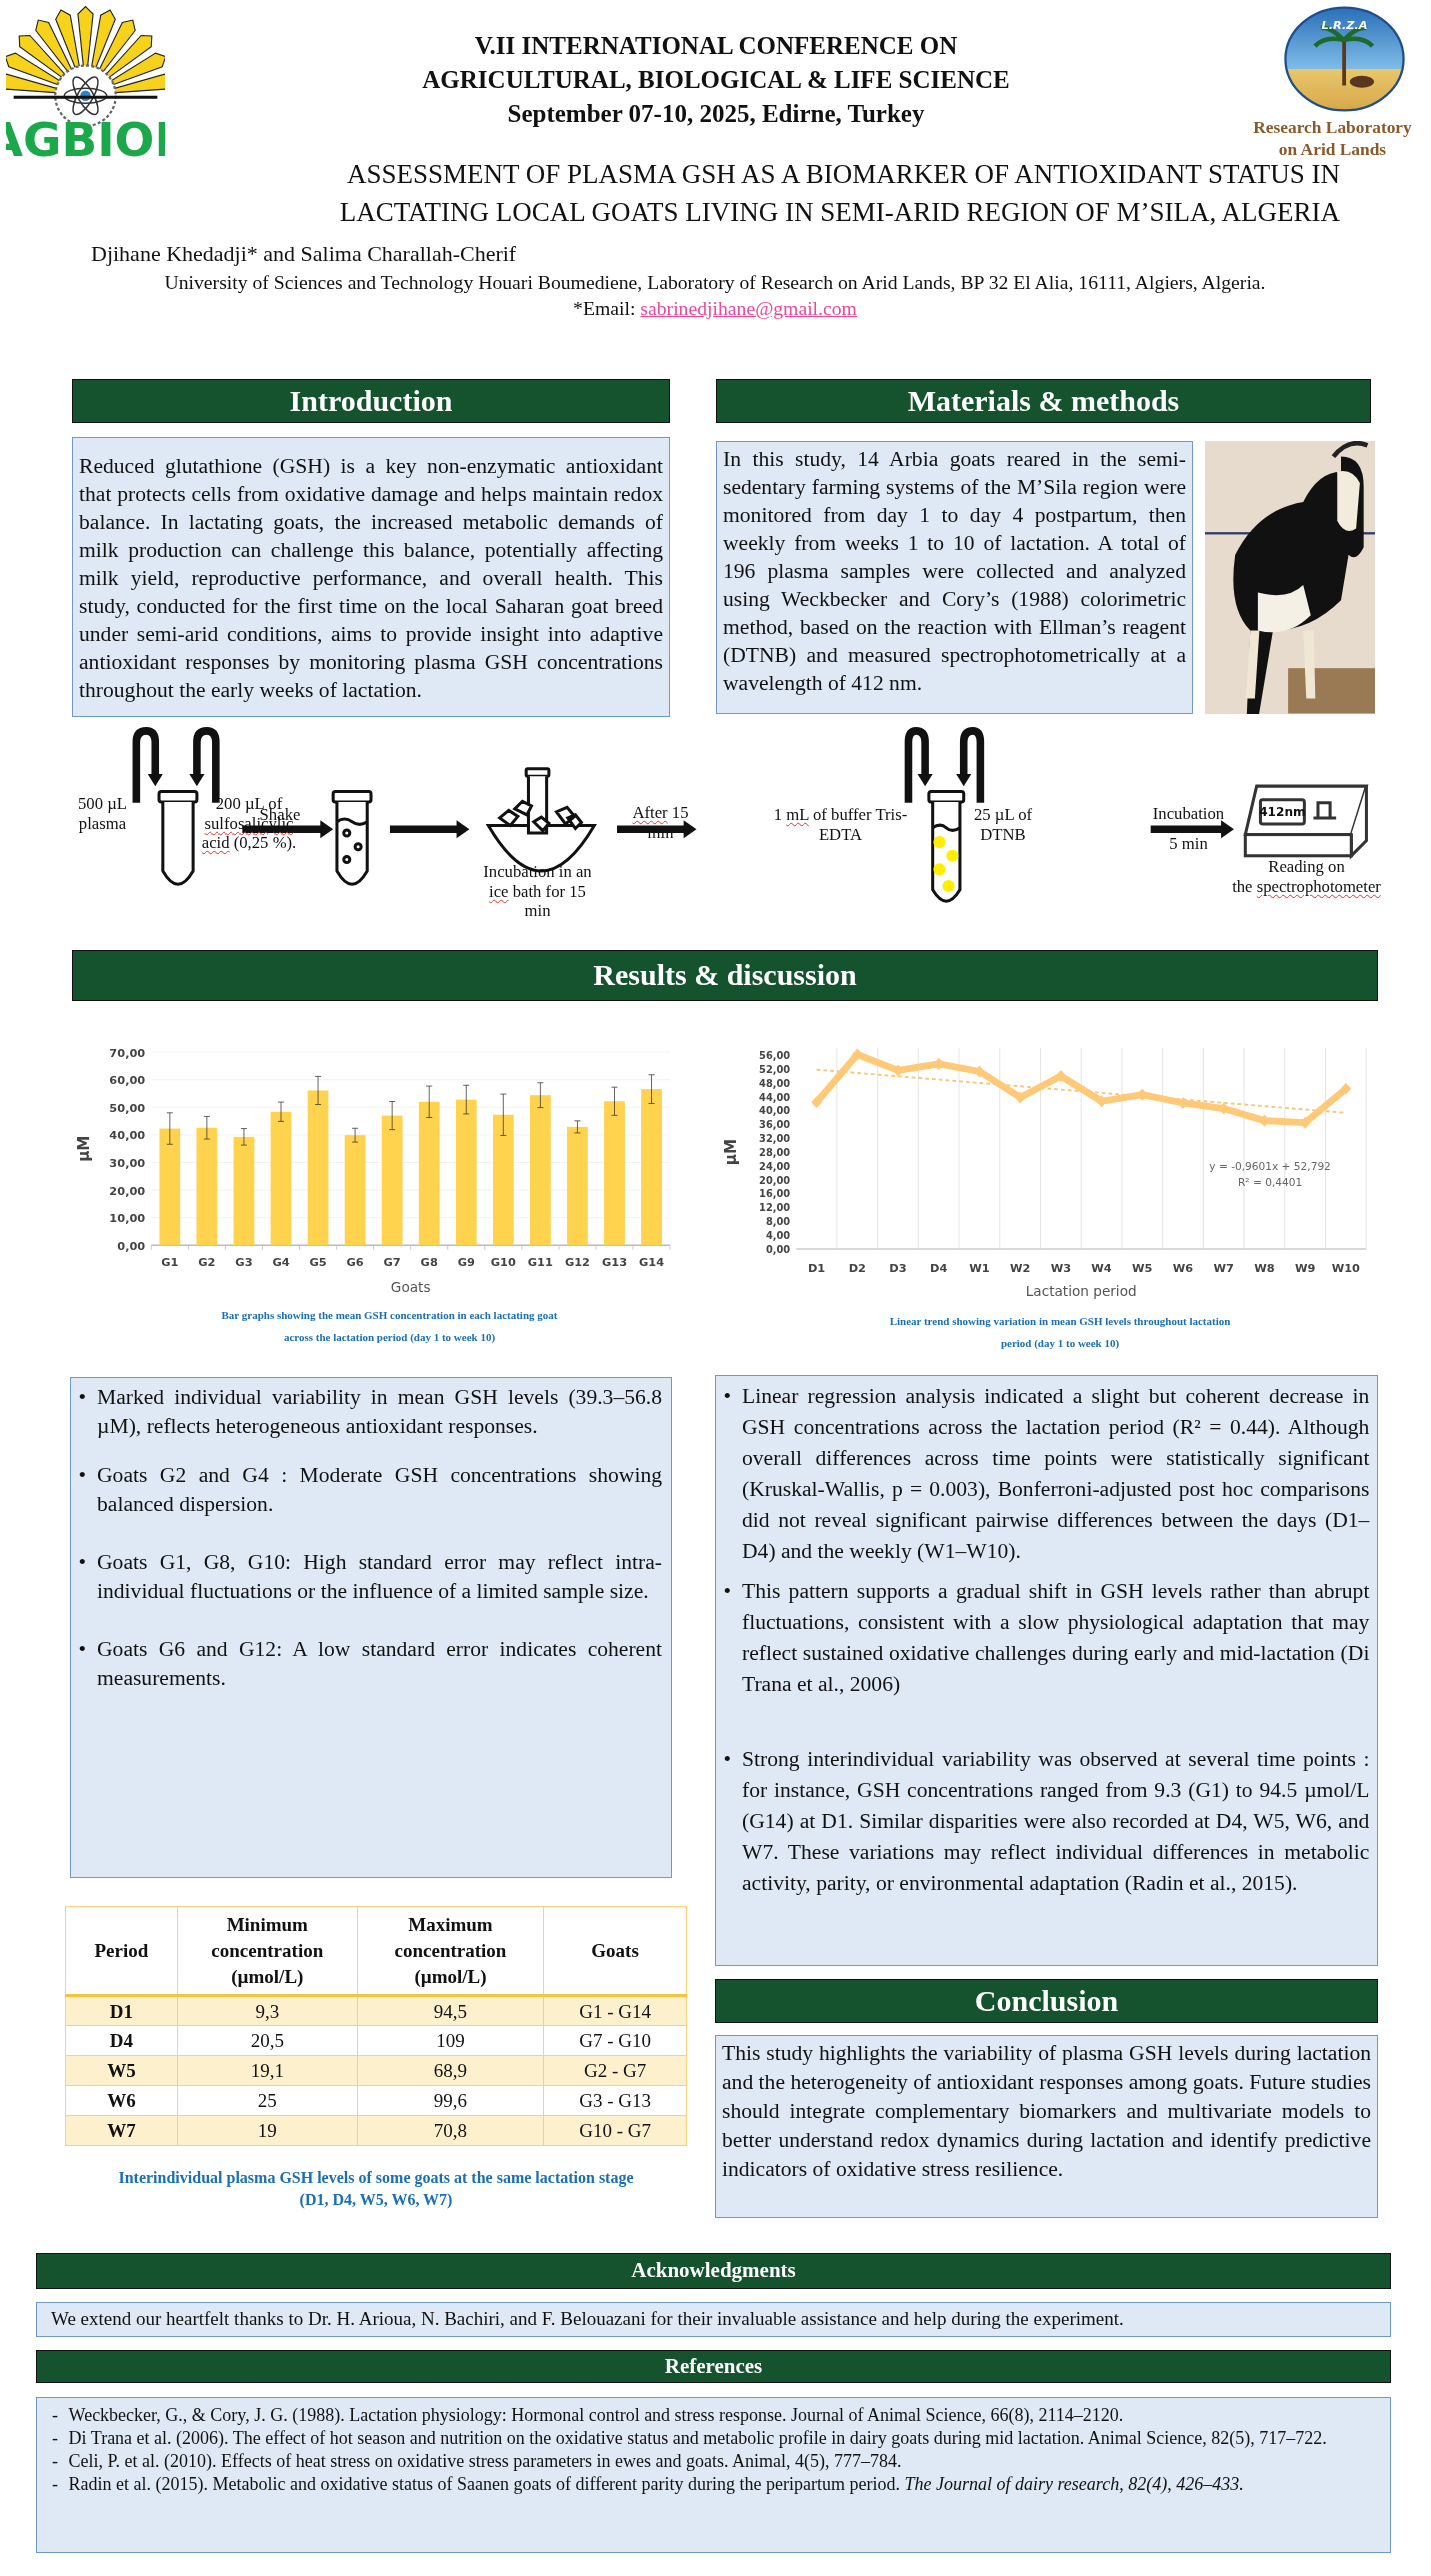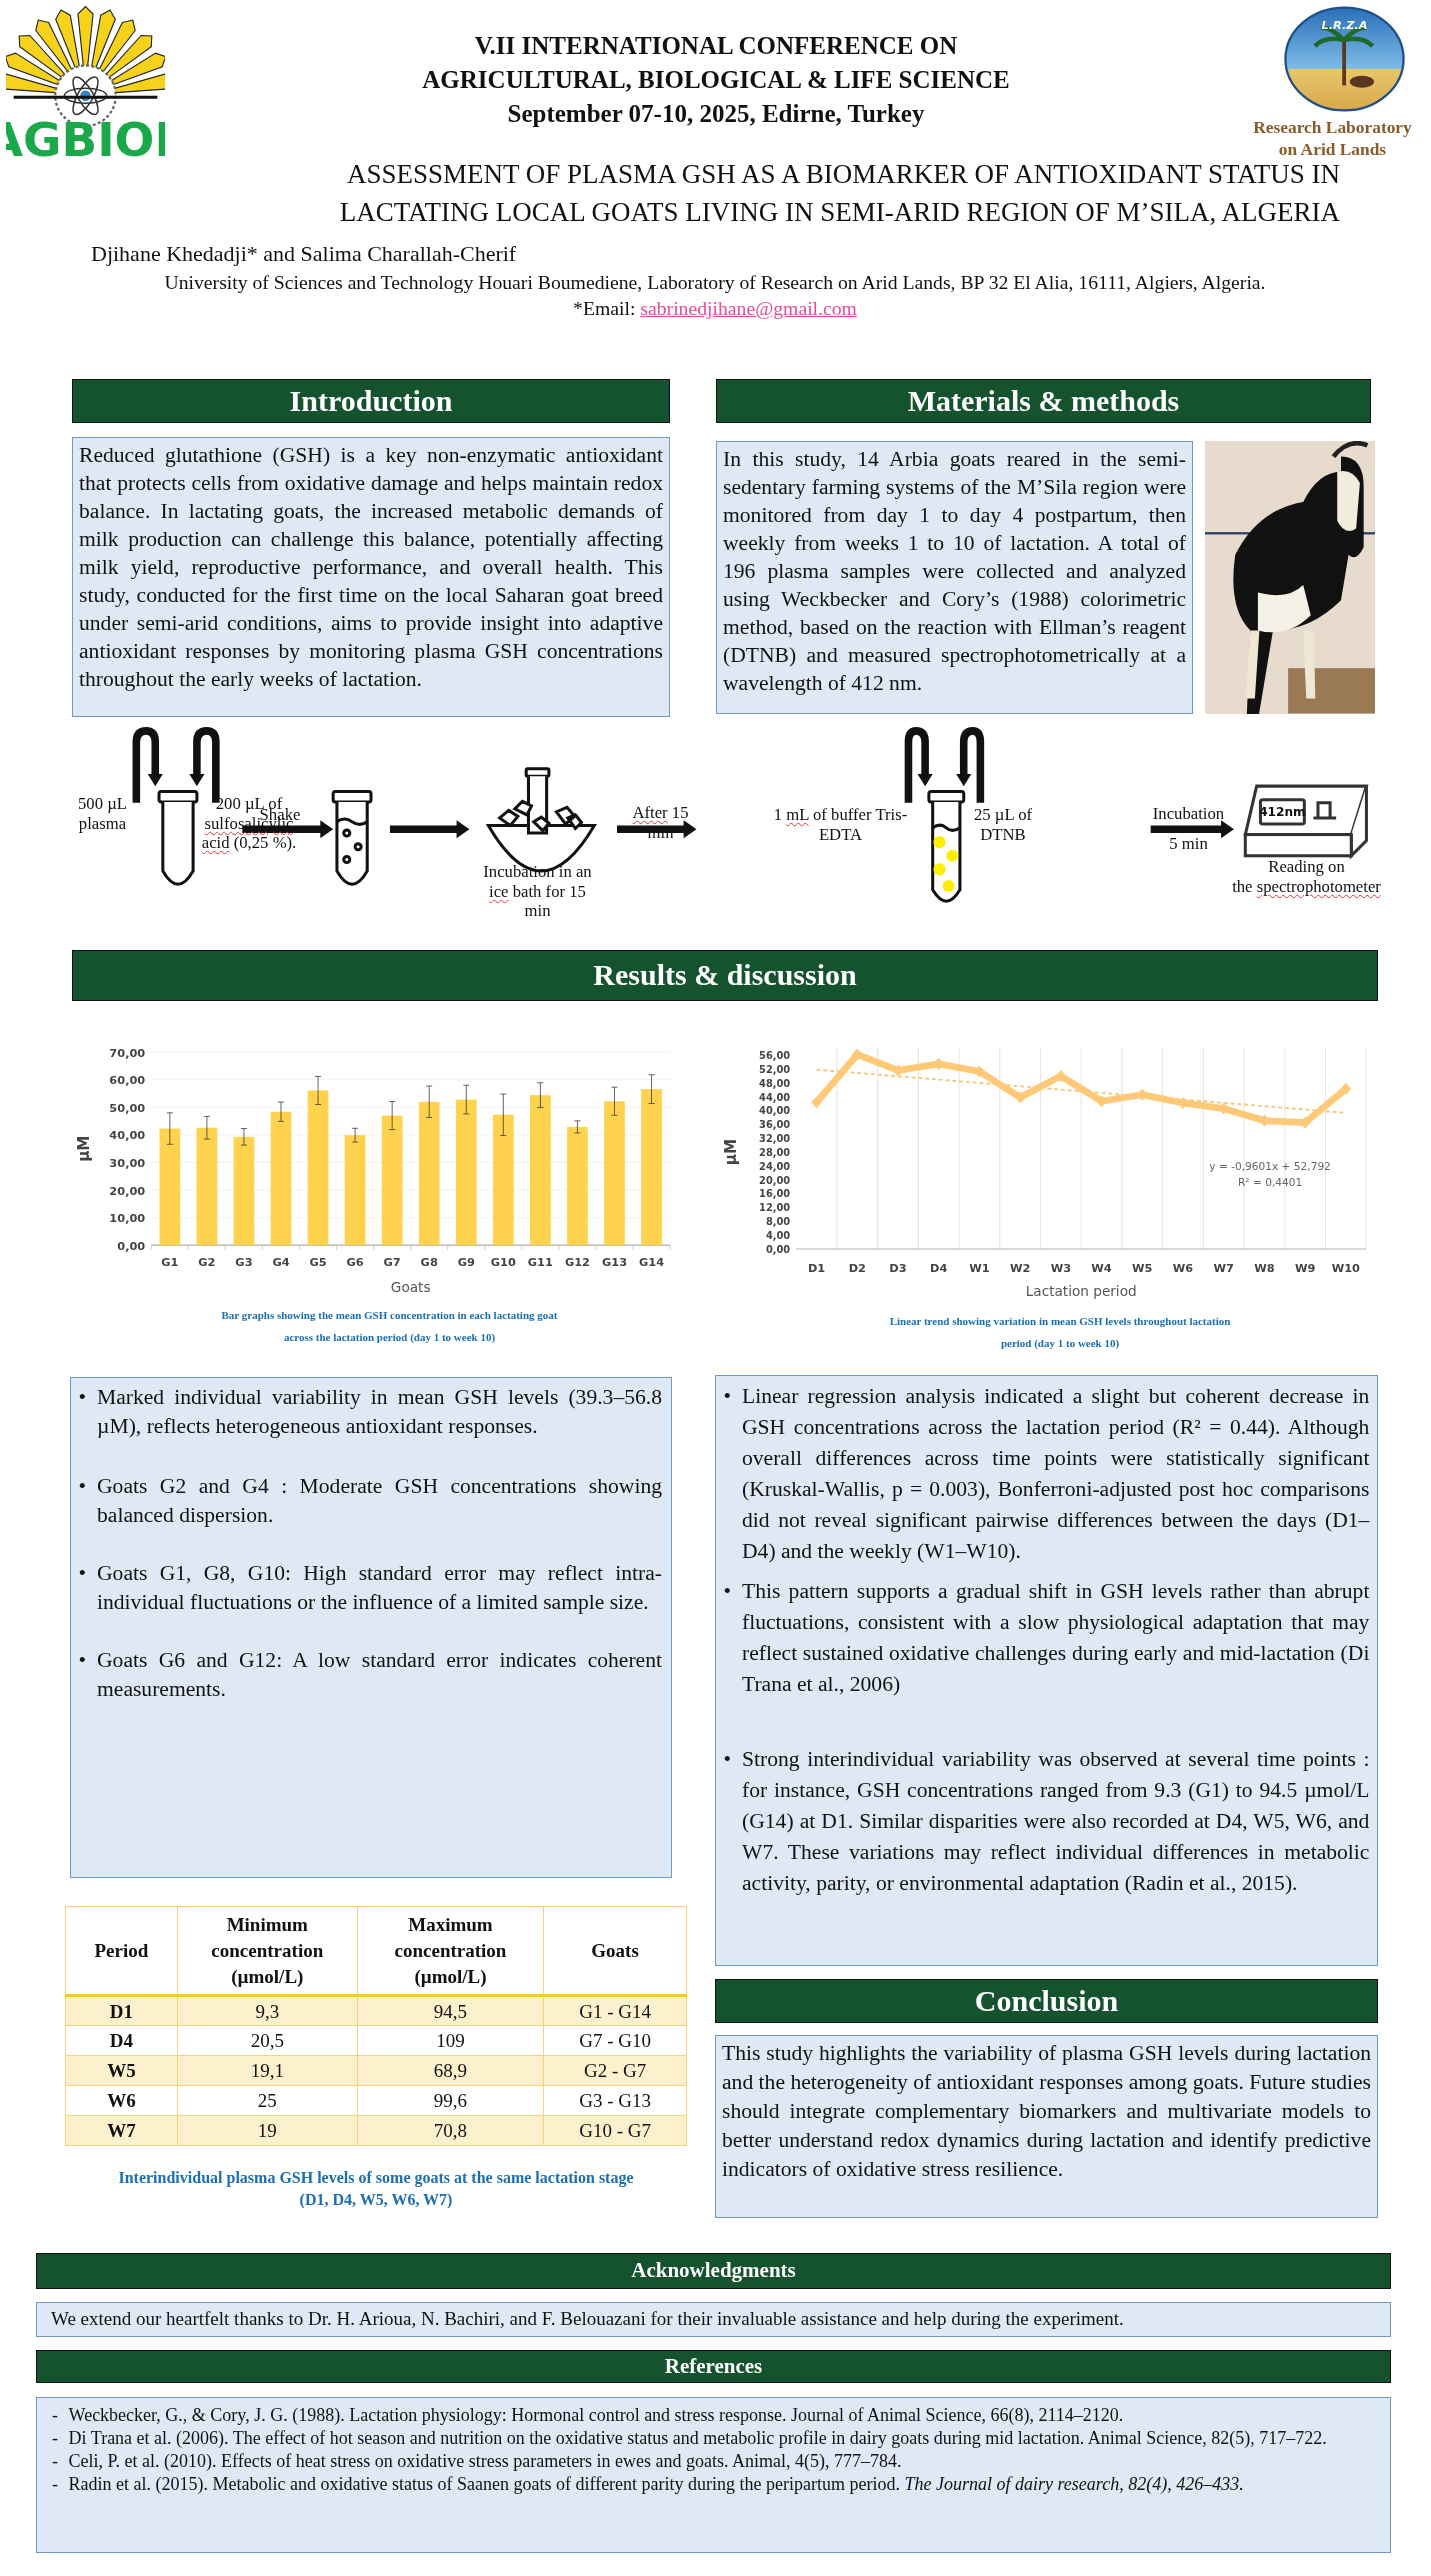--- a/index.html
+++ b/index.html
@@ -113,21 +113,21 @@
   <div>LACTATING LOCAL GOATS LIVING IN SEMI-ARID REGION OF M’SILA, ALGERIA</div>
 </div>
 
 <div class="abs authors">Djihane Khedadji* and Salima Charallah-Cherif</div>
 <div class="abs affil">University of Sciences and Technology Houari Boumediene, Laboratory of Research on Arid Lands, BP 32 El Alia, 16111, Algiers, Algeria.</div>
 <div class="abs email">
   <span>*Email: </span><a>sabrinedjihane@gmail.com</a>
 </div>
 
 <div class="abs sec big" style="left:72px; top:379px; width:598px; height:44px; line-height:41px;">Introduction</div>
-<div class="abs box" style="left:72px; top:437px; width:598px; height:280px; padding:3px 6px;">
+<div class="abs box" style="left:72px; top:437px; width:598px; height:280px; padding:14px 6px;">
   <p>Reduced glutathione (GSH) is a key non-enzymatic antioxidant that protects cells from oxidative damage and helps maintain redox balance. In lactating goats, the increased metabolic demands of milk production can challenge this balance, potentially affecting milk yield, reproductive performance, and overall health. This study, conducted for the first time on the local Saharan goat breed under semi-arid conditions, aims to provide insight into adaptive antioxidant responses by monitoring plasma GSH concentrations throughout the early weeks of lactation.</p>
 </div>
 
 <div class="abs sec big" style="left:716px; top:379px; width:655px; height:44px; line-height:41px;">Materials &amp; methods</div>
 <div class="abs box" style="left:716px; top:441px; width:477px; height:273px; padding:3px 6px;">
   <p>In this study, 14 Arbia goats reared in the semi-sedentary farming systems of the M’Sila region were monitored from day 1 to day 4 postpartum, then weekly from weeks 1 to 10 of lactation. A total of 196 plasma samples were collected and analyzed using Weckbecker and Cory’s (1988) colorimetric method, based on the reaction with Ellman’s reagent (DTNB) and measured spectrophotometrically at a wavelength of 412 nm.</p>
 </div>
 <div class="abs" style="left:1205px; top:441px; width:170px; height:273px; background:#e8ddd0; overflow:hidden;">
   <svg width="170" height="273" viewBox="0 0 225 360">
     <rect width="225" height="360" fill="#e6dbcc"></rect>
@@ -423,21 +423,21 @@
   <div>Bar graphs showing the mean GSH concentration in each lactating goat</div>
   <div>across the lactation period (day 1 to week 10)</div>
 </div>
 <div class="abs cap" style="left:757px; top:1310px; width:606px;">
   <div>Linear trend showing variation in mean GSH levels throughout lactation</div>
   <div>period (day 1 to week 10)</div>
 </div>
 
 <div class="abs box" style="left:70px; top:1377px; width:602px; height:501px; padding:4.5px 9px 4.5px 3px; line-height:29px;">
   <ul class="bullets">
-    <li style="margin-bottom:31px;">Marked individual variability in mean GSH levels (39.3–56.8 µM), reflects heterogeneous antioxidant responses.</li>
+    <li style="margin-bottom:20px;">Marked individual variability in mean GSH levels (39.3–56.8 µM), reflects heterogeneous antioxidant responses.</li>
     <li style="margin-bottom:29px;">Goats G2 and G4 : Moderate GSH concentrations showing balanced dispersion.</li>
     <li style="margin-bottom:29px;">Goats G1, G8, G10: High standard error may reflect intra-individual fluctuations or the influence of a limited sample size.</li>
     <li style="margin-bottom:29px;">Goats G6 and G12: A low standard error indicates coherent measurements.</li>
   </ul>
 </div>
 
 <div class="abs" style="left:65px; top:1906px; width:622px;">
   <table class="gsh">
     <thead>
       <tr>

